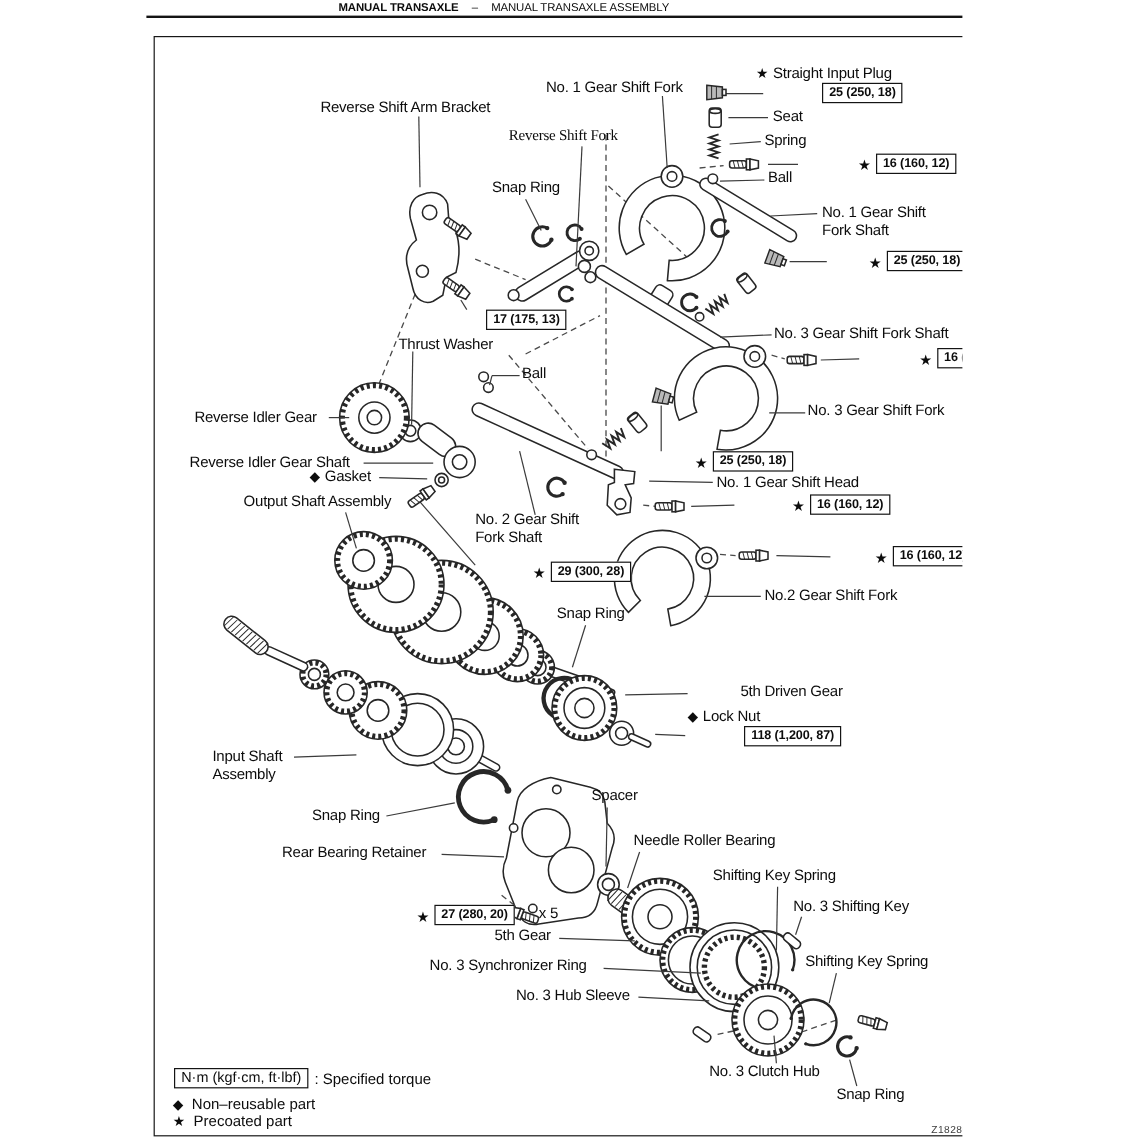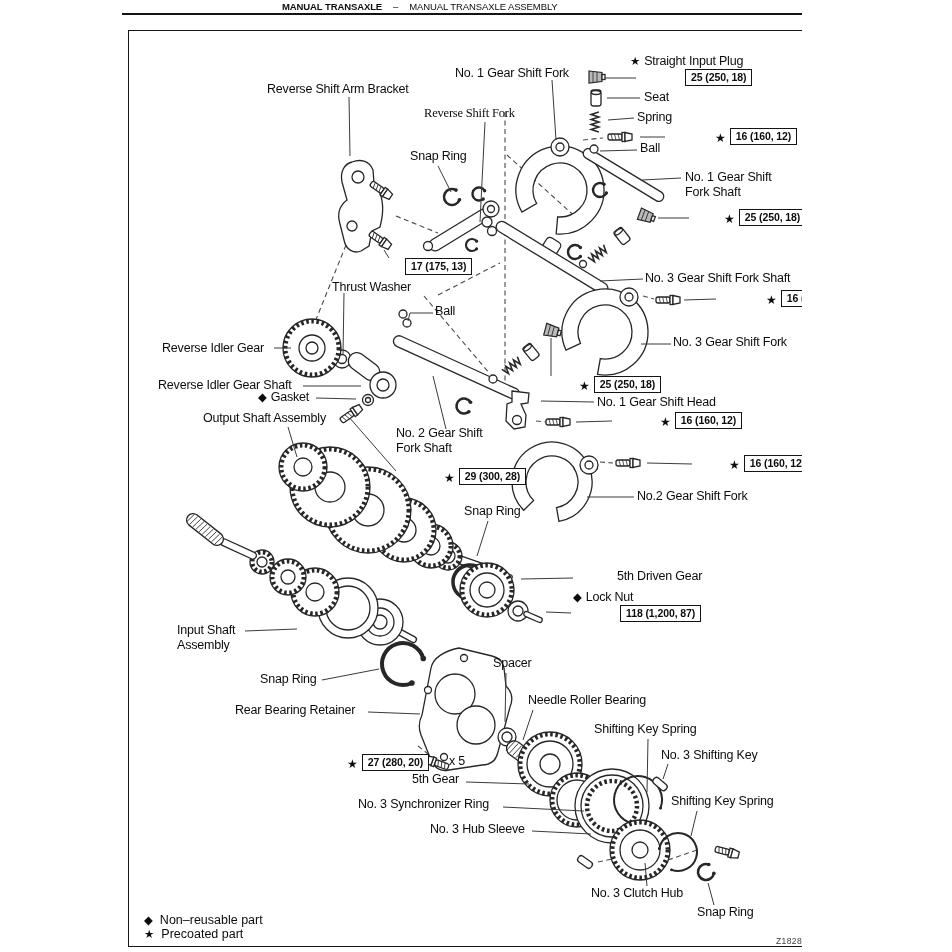--- a/index.html
+++ b/index.html
@@ -595,20 +595,24 @@
       </div>
       <div class="tq" style="left: 572px; top: 605px;">
         <span class="bx">118 (1,200, 87)</span>
       </div>
       <div class="tq" style="left: 299px; top: 754px;">
         <span class="pfx">★</span>
         <span class="bx">27 (280, 20)</span>
       </div>
     </div>
 
+  <div class="lg1">
+    <span class="lgbox">N·m (kgf·cm, ft·lbf)</span>
+    <span class="lgtxt">: Specified torque</span>
+  </div>
   <div class="lgrow" style="left:144px;top:913px">
     <span class="lgsym">◆</span>
     <span>Non–reusable part</span>
   </div>
   <div class="lgrow" style="left:144px;top:927px">
     <span class="lgsym">★</span>
     <span>Precoated part</span>
   </div>
 
   <div class="figcode">Z18280</div>

